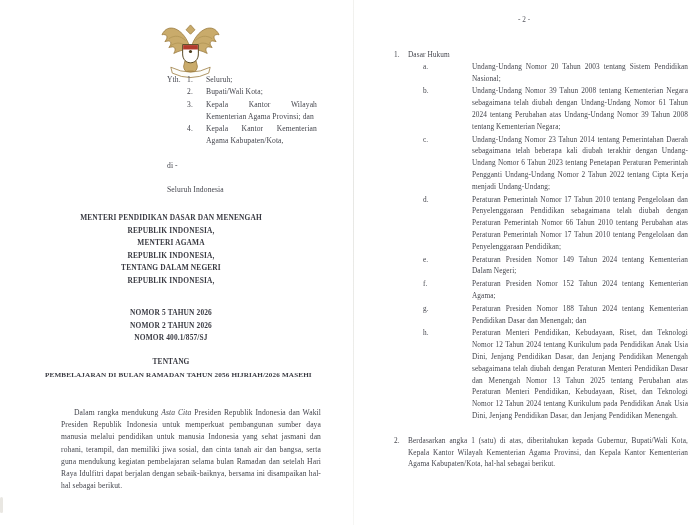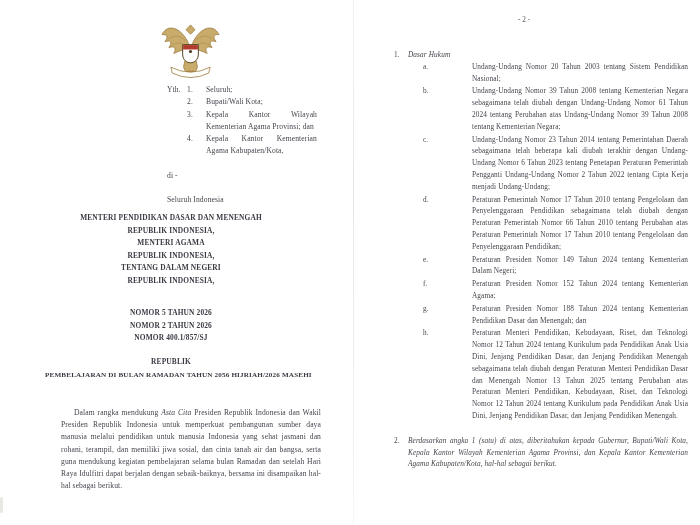--- a/index.html
+++ b/index.html
@@ -25,21 +25,21 @@
     background: #e9e7e2; border-radius: 2px;
   }
   .page { position: absolute; top: 0; height: 525px; }
   .page-left  { left: 0;   width: 353px; }
   .page-right { left: 354px; width: 346px; }
 
   
   .emblem { position: absolute; left: 157px; top: 19px; width: 67px; height: 61px; }
 
   .yth-block {
-    position: absolute; left: 167px; top: 84px; width: 150px;
+    position: absolute; left: 167px; top: 74px; width: 150px;
     font-size: 7.6px; line-height: 12.3px; letter-spacing: 0.1px;
   }
   .yth-row { display: flex; }
   .yth-label { flex: 0 0 20px; }
   .yth-num   { flex: 0 0 19px; }
   .yth-text  { flex: 1; text-align: justify; }
   .yth-plain { margin-top: 12px; }
 
   .headings, .nomor, .tentang {
     position: absolute; left: 45px; width: 252px;
@@ -63,21 +63,21 @@
   .pagenum {
     position: absolute; left: 140px; top: 15px; width: 60px;
     text-align: center; font-size: 7.3px; color: #56575f;
   }
   .legal {
     position: absolute; left: 40px; top: 49px; width: 294px;
     font-size: 7.3px; line-height: 11.8px; letter-spacing: 0.1px;
   }
   .num-row { display: flex; }
   .num-col { flex: 0 0 14px; }
-  .num-body { flex: 1; text-align: justify; font-style: italic; }
+  .num-body { flex: 1; text-align: justify; }
   .sub-row { display: flex; margin-left: 29px; margin-bottom: 1px; }
   .ltr-col { flex: 0 0 13px; }
   .sub-text { flex: 1; text-align: justify; margin-left: 36px; }
   .section-2 { margin-top: 13px; }
 </style>
 </head>
 <body>
 
 <div class="seam"></div>
 <div class="edge-artifact"></div>
@@ -138,21 +138,21 @@
     <div>REPUBLIK INDONESIA,</div>
   </div>
 
   <div class="nomor">
     <div>NOMOR 5 TAHUN 2026</div>
     <div>NOMOR 2 TAHUN 2026</div>
     <div>NOMOR 400.1/857/SJ</div>
   </div>
 
   <div class="tentang">
-    <div>REPUBLIK</div>
+    <div>TENTANG</div>
     <div class="subject">PEMBELAJARAN DI BULAN RAMADAN TAHUN 2056 HIJRIAH/2026 MASEHI</div>
   </div>
 
   <p class="opening"><span>Dalam rangka mendukung</span> <i>Asta Cita</i> <span>Presiden Republik Indonesia dan Wakil Presiden Republik Indonesia untuk memperkuat pembangunan sumber daya manusia melalui pendidikan untuk manusia Indonesia yang sehat jasmani dan rohani, terampil, dan memiliki jiwa sosial, dan cinta tanah air dan bangsa, serta guna mendukung kegiatan pembelajaran selama bulan Ramadan dan setelah Hari Raya Idulfitri dapat berjalan dengan sebaik-baiknya, bersama ini disampaikan hal-hal sebagai berikut.</span></p>
 </div>
 
 <div class="page page-right">
 
   <div class="pagenum">- 2 -</div>
 

